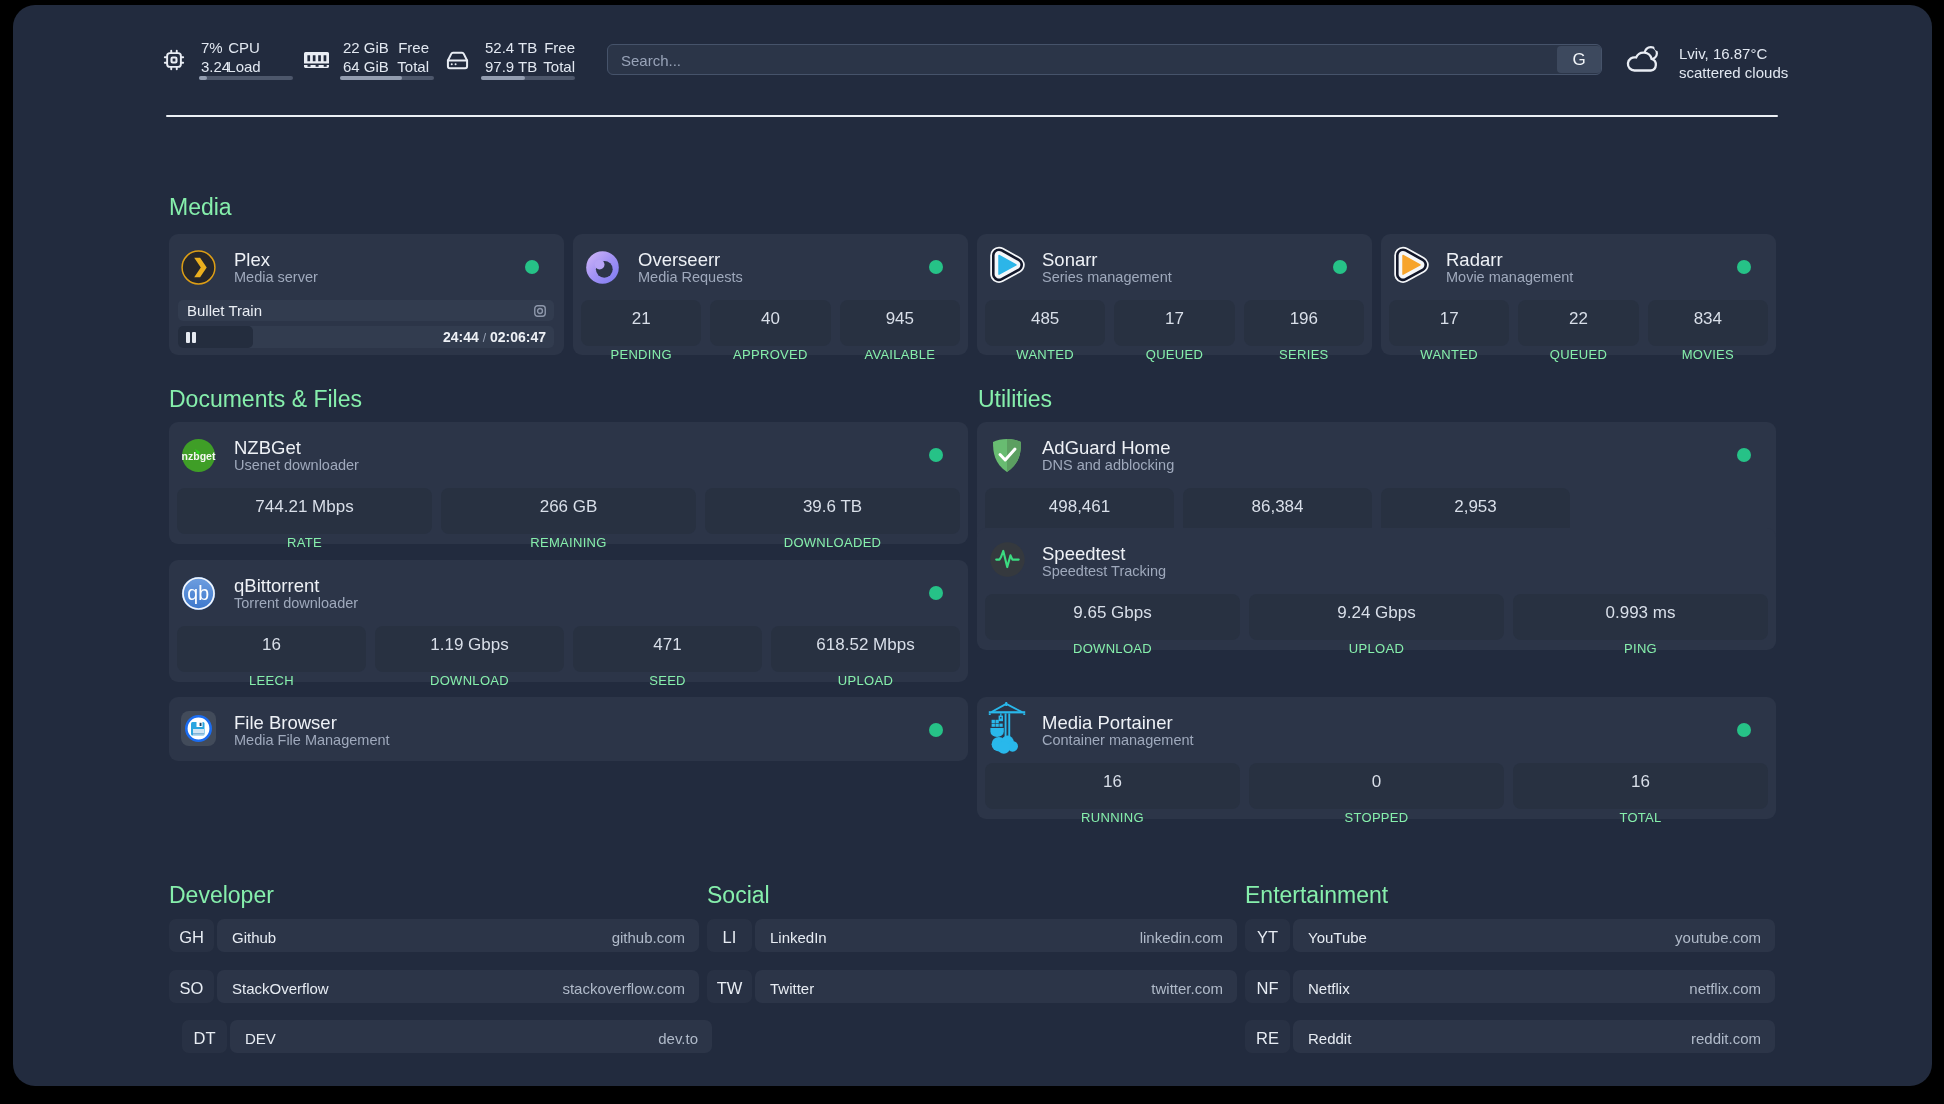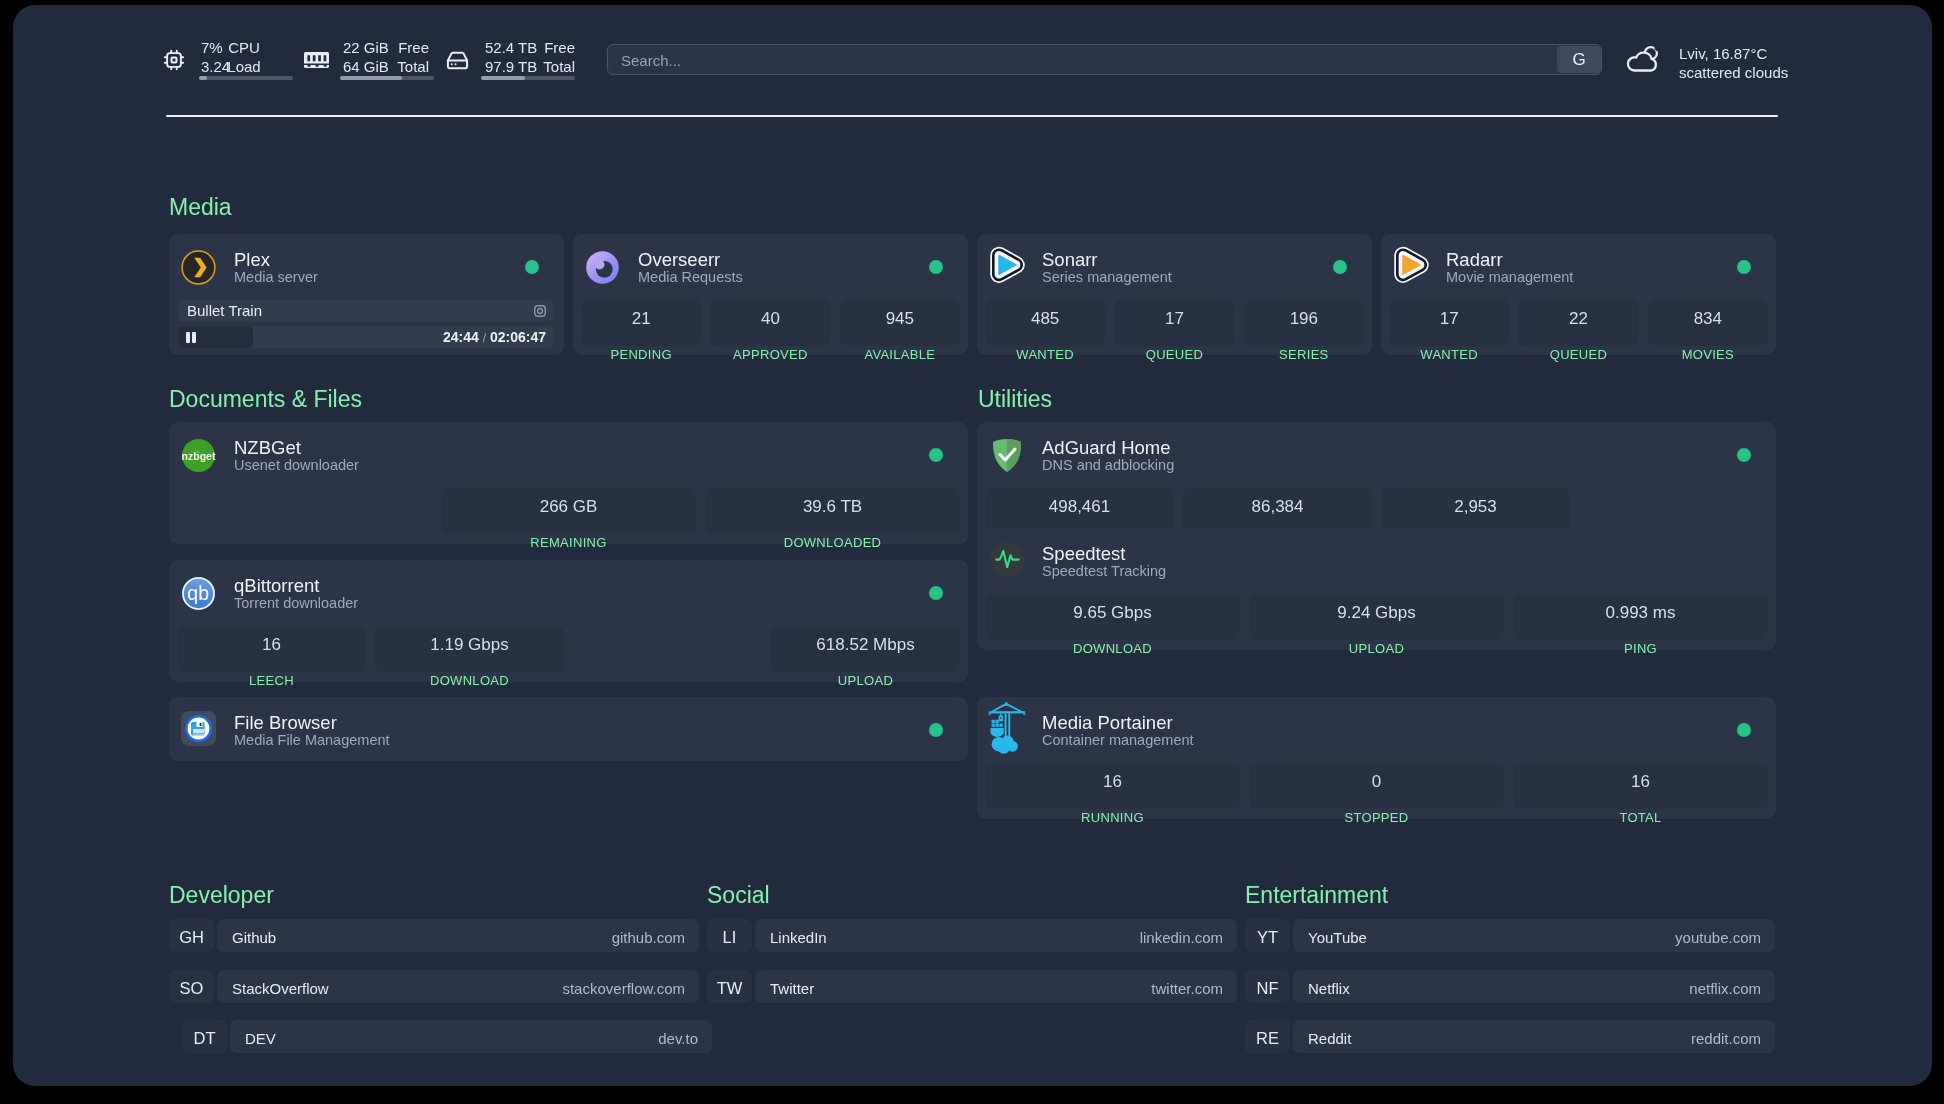--- a/index.html
+++ b/index.html
@@ -165,20 +165,24 @@
   </div>
 <div class="card" style="left:169px;top:422px;width:799px;height:122px">
     <div class="a" style="left:12px;top:16px"><svg width="35" height="35" viewBox="0 0 35 35">
         <circle cx="17.5" cy="17.5" r="16.5" fill="#3f9e27"></circle>
         <path d="M14 11l5 3-2 3z" fill="#2bd11c"></path>
         <text x="17.5" y="21.5" font-family="Liberation Sans,sans-serif" font-size="10.5" font-weight="bold" fill="#f4f7f2" text-anchor="middle">nzbget</text>
       </svg></div>
     <div class="ttl">NZBGet</div>
     <div class="sub">Usenet downloader</div>
     <div class="dot" style="left:760px;top:25.5px"></div>
+    <div class="sbox" style="left:8.0px;width:255.0px">
+      <div class="sv">744.21 Mbps</div>
+      <div class="sl">RATE</div>
+    </div>
     <div class="sbox" style="left:272.0px;width:255.0px">
       <div class="sv">266 GB</div>
       <div class="sl">REMAINING</div>
     </div>
     <div class="sbox" style="left:536.0px;width:255.0px">
       <div class="sv">39.6 TB</div>
       <div class="sl">DOWNLOADED</div>
     </div>
   </div>
 <div class="card" style="left:169px;top:560px;width:799px;height:122px">
@@ -196,20 +200,24 @@
     <div class="ttl">qBittorrent</div>
     <div class="sub">Torrent downloader</div>
     <div class="dot" style="left:760px;top:25.5px"></div>
     <div class="sbox" style="left:8.0px;width:189.0px">
       <div class="sv">16</div>
       <div class="sl">LEECH</div>
     </div>
     <div class="sbox" style="left:206.0px;width:189.0px">
       <div class="sv">1.19 Gbps</div>
       <div class="sl">DOWNLOAD</div>
+    </div>
+    <div class="sbox" style="left:404.0px;width:189.0px">
+      <div class="sv">471</div>
+      <div class="sl">SEED</div>
     </div>
     <div class="sbox" style="left:602.0px;width:189.0px">
       <div class="sv">618.52 Mbps</div>
       <div class="sl">UPLOAD</div>
     </div>
   </div>
 <div class="card" style="left:169px;top:697px;width:799px;height:64px">
     <div class="a" style="left:12px;top:14px"><svg width="35" height="35" viewBox="0 0 35 35">
         <rect x="0" y="0" width="35" height="35" rx="8" fill="#424b5a"></rect>
         <circle cx="17.5" cy="17.5" r="12.2" fill="#fff" stroke="#1b6cf0" stroke-width="2.6"></circle>

